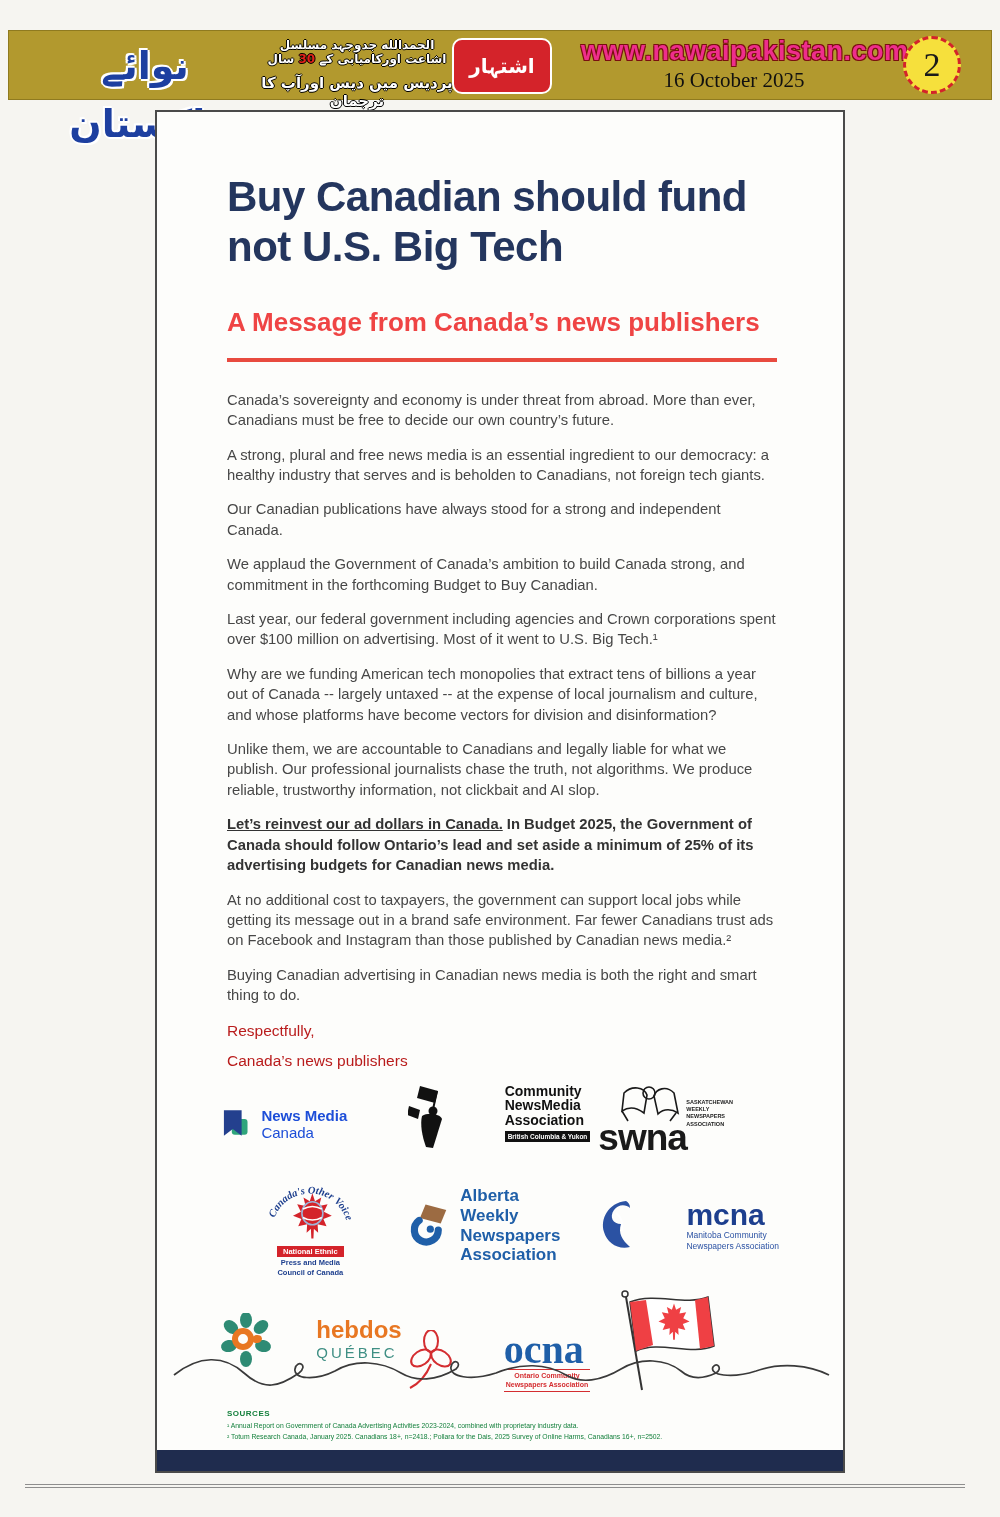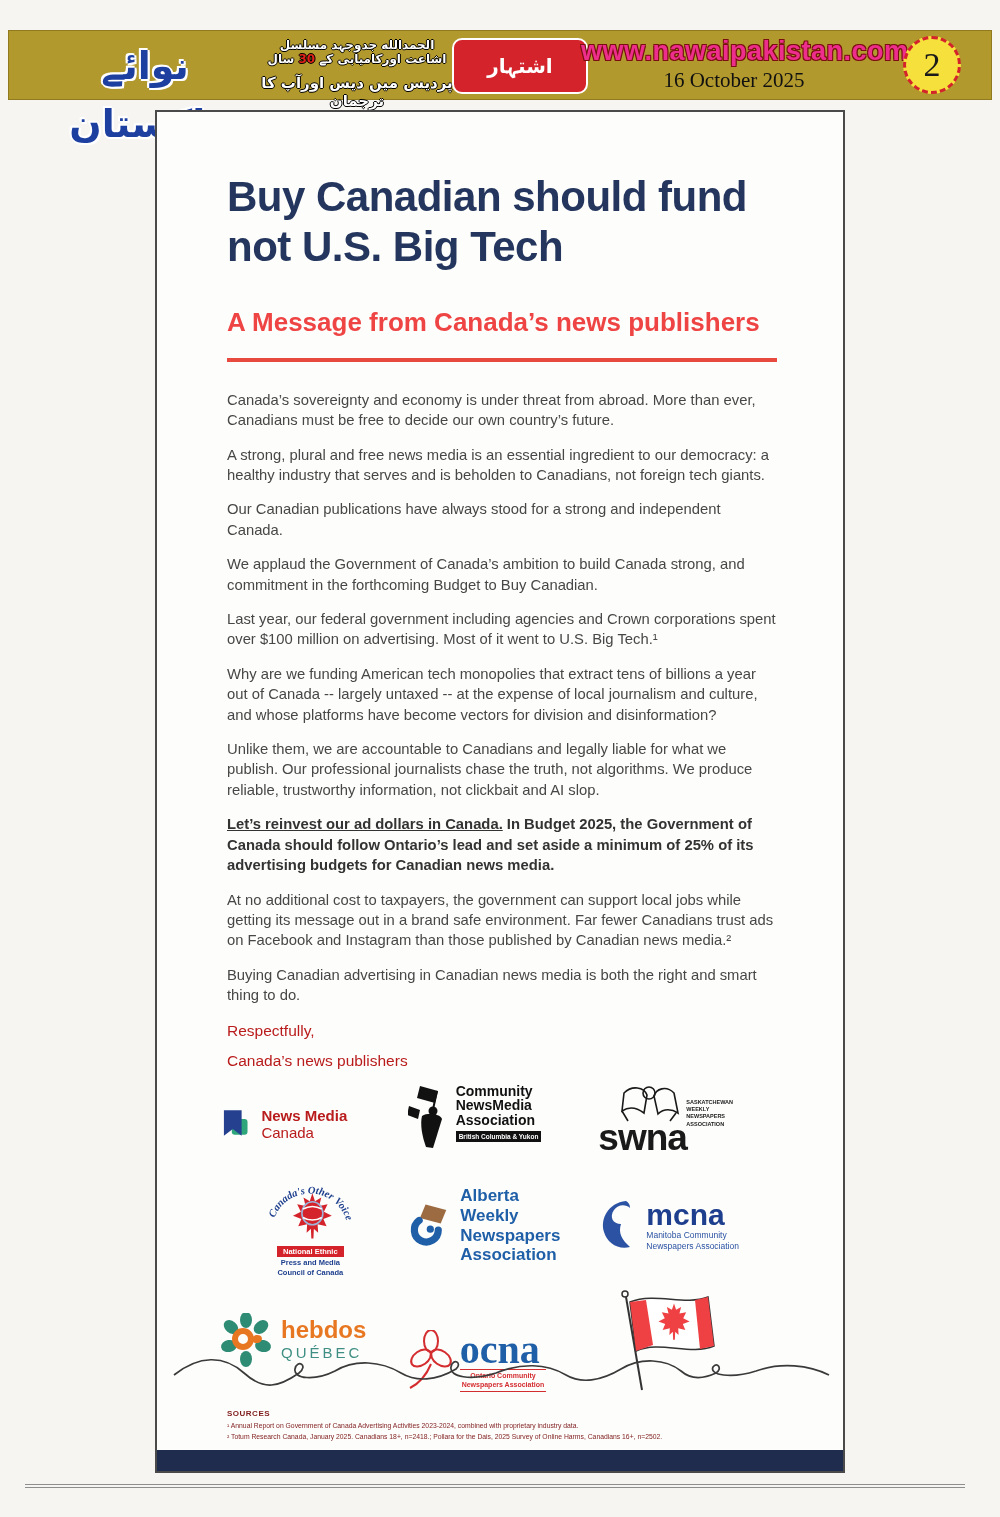--- a/index.html
+++ b/index.html
@@ -23,21 +23,21 @@
   .tagline {
     position:absolute; left:250px; top:7px; width:196px; text-align:center;
     font-family:"DejaVu Sans", sans-serif; direction:rtl; color:#fff;
   }
   .tagline .l1 { font-size:12px; font-weight:bold;
     text-shadow:-1px 0 0 #000, 1px 0 0 #000, 0 -1px 0 #000, 0 1px 0 #000; }
   .tagline .l1 .num { color:#e3221a; }
   .tagline .l2 { margin-top:8px; font-size:15px; font-weight:bold;
     text-shadow:-1px 0 0 #000, 1px 0 0 #000, 0 -1px 0 #000, 0 1px 0 #000; }
   .ad-flag {
-    position:absolute; left:443px; top:7px; width:136px; height:56px;
+    position:absolute; left:443px; top:7px; width:100px; height:56px;
     background:#d4232a; border:2px solid #fff; border-radius:10px;
     display:flex; align-items:center; justify-content:center;
   }
   .ad-flag span { font-family:"DejaVu Sans", sans-serif; direction:rtl;
     color:#fff; font-size:20px; font-weight:bold; }
   .site-block { position:absolute; left:572px; top:5px; width:306px; text-align:center; }
   .site-url {
     font-size:27px; font-weight:bold; color:#ee2e8c; letter-spacing:0.5px;
     text-shadow:1px 1px 0 #7a1010, -1px -1px 0 #7a1010, 1px -1px 0 #7a1010, -1px 1px 0 #7a1010;
   }
@@ -64,25 +64,25 @@
   .body-copy p { margin-bottom:14px; }
   .lead-p { font-weight:bold; color:#333; }
   .lead-p .ul { text-decoration:underline; }
   .closing { margin-top:16px; color:#b91c1c; font-size:15.5px; }
   .closing .c2 { margin-top:12px; }
   
   .logo-grid {
     margin-top:14px; display:grid; grid-template-columns:1fr 1fr 1fr;
     column-gap:6px; row-gap:10px; width:560px; margin-left:-8px;
   }
-  .cell { display:flex; align-items:center; justify-content:flex-start; }
+  .cell { display:flex; align-items:center; justify-content:space-between; }
   .r1 { height:80px; } .r2 { height:104px; } .r3 { height:104px; }
   
   .nmc { display:flex; align-items:center; gap:7px; }
-  .nmc-text { color:#b91c1c; font-size:15px; }
+  .nmc-text { color:#1d4ed8; font-size:15px; }
   .nmc-text .b { font-weight:bold; }
   
   .cnma { display:flex; align-items:flex-start; gap:6px; }
   .cnma-text div.t { color:#111; font-weight:bold; font-size:14px; line-height:1.05; }
   .cnma-bar { margin-top:3px; background:#111; color:#fff; font-size:6.5px; font-weight:bold;
     text-align:center; padding:2px 3px; }
   
   .swna { position:relative; width:150px; height:78px; }
   .swna-word { position:absolute; left:2px; top:34px; font-size:37px; font-weight:bold;
     color:#1a1a1a; letter-spacing:-1px; line-height:1; }
@@ -108,21 +108,21 @@
   .hebdos-sub { color:#3f8f84; font-size:15px; letter-spacing:3px; margin-top:2px; }
   
   .ocna { display:flex; align-items:flex-end; gap:6px; }
   .ocna-word { font-family:"Liberation Serif", serif; color:#1f5fa8; font-weight:bold;
     font-size:40px; line-height:0.85; }
   .ocna-sub { border-top:1.5px solid #d42d30; border-bottom:1.5px solid #d42d30;
     margin-top:2px; padding:1px 2px; color:#d42d30; font-size:7px; font-weight:bold;
     text-align:center; line-height:1.3; }
   
   .squiggle { position:absolute; left:12px; bottom:80px; }
-  .sources { position:absolute; left:70px; bottom:28px; width:580px; color:#7f1d1d; }
+  .sources { position:absolute; left:70px; bottom:28px; width:580px; color:#15803d; }
   .sources .src-h { font-size:8px; font-weight:bold; letter-spacing:0.5px; margin-bottom:3px; }
   .sources .fn { font-size:6.8px; line-height:1.6; }
   .ad-bottom-bar { position:absolute; left:0; bottom:0; width:100%; height:21px; background:#1f2c4e; }
   
   .bottom-rule { position:absolute; left:25px; top:1484px; width:940px; height:4px;
     border-top:1px solid #8e8e8e; border-bottom:1px solid #8e8e8e; }
 </style>
 </head>
 <body>
 

